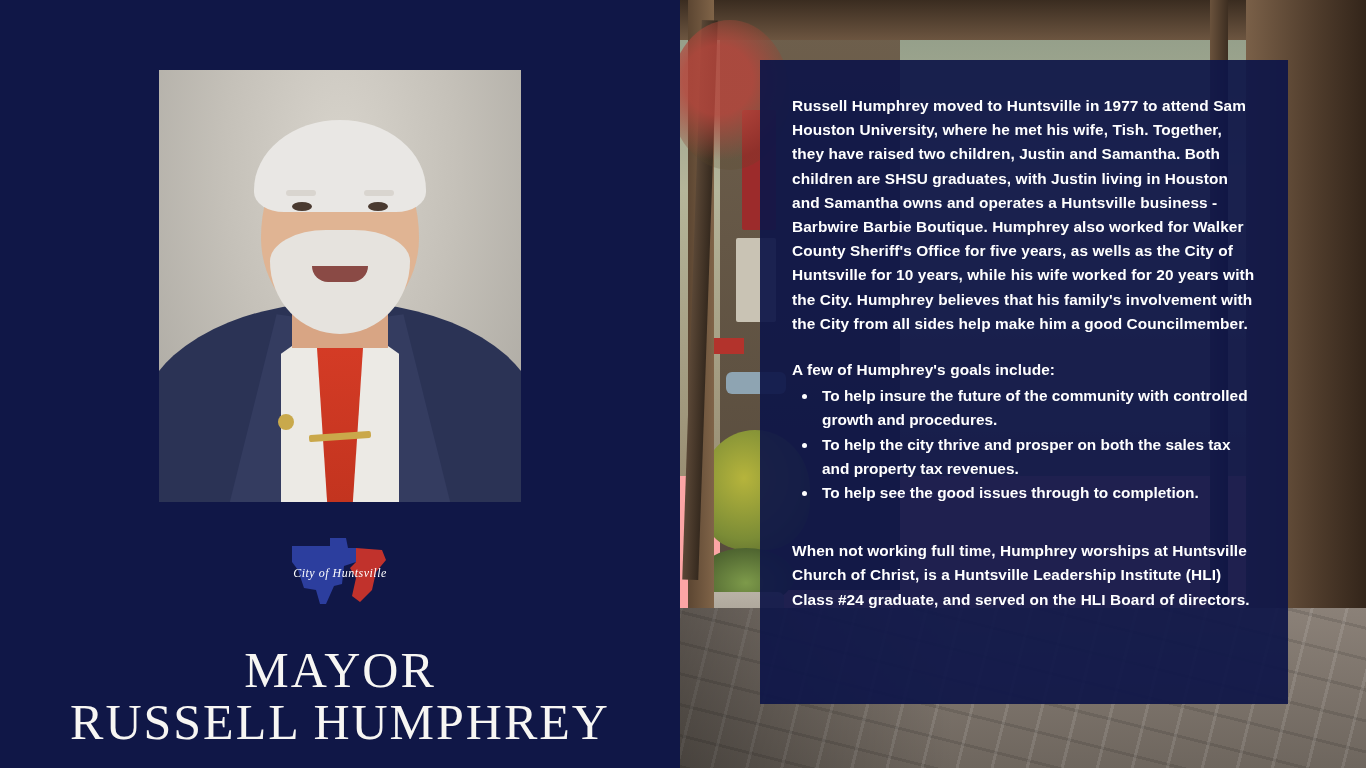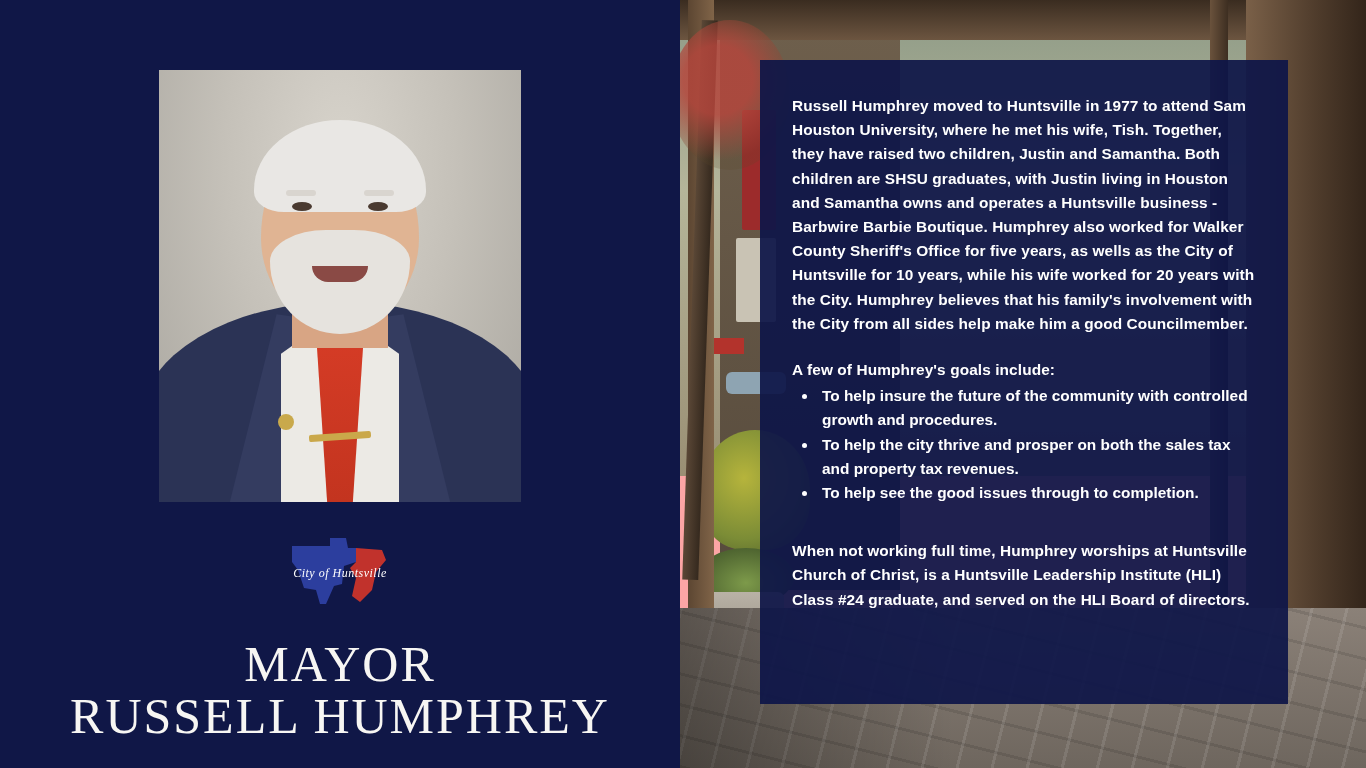--- a/index.html
+++ b/index.html
@@ -190,21 +190,21 @@
     width: 108px;
     text-align: center;
     font-size: 12px;
     letter-spacing: .5px;
     color: #ffffff;
     font-style: italic;
     font-family: "Liberation Serif", serif;
   }
 
   .title-block {
-    margin-top: 20px;
+    margin-top: 26px;
     text-align: center;
     color: #f7f6f3;
     font-family: "Liberation Serif", serif;
     letter-spacing: 2px;
   }
   .title-line1 {
     font-size: 50px;
     line-height: 1.04;
   }
   .title-line2 {

